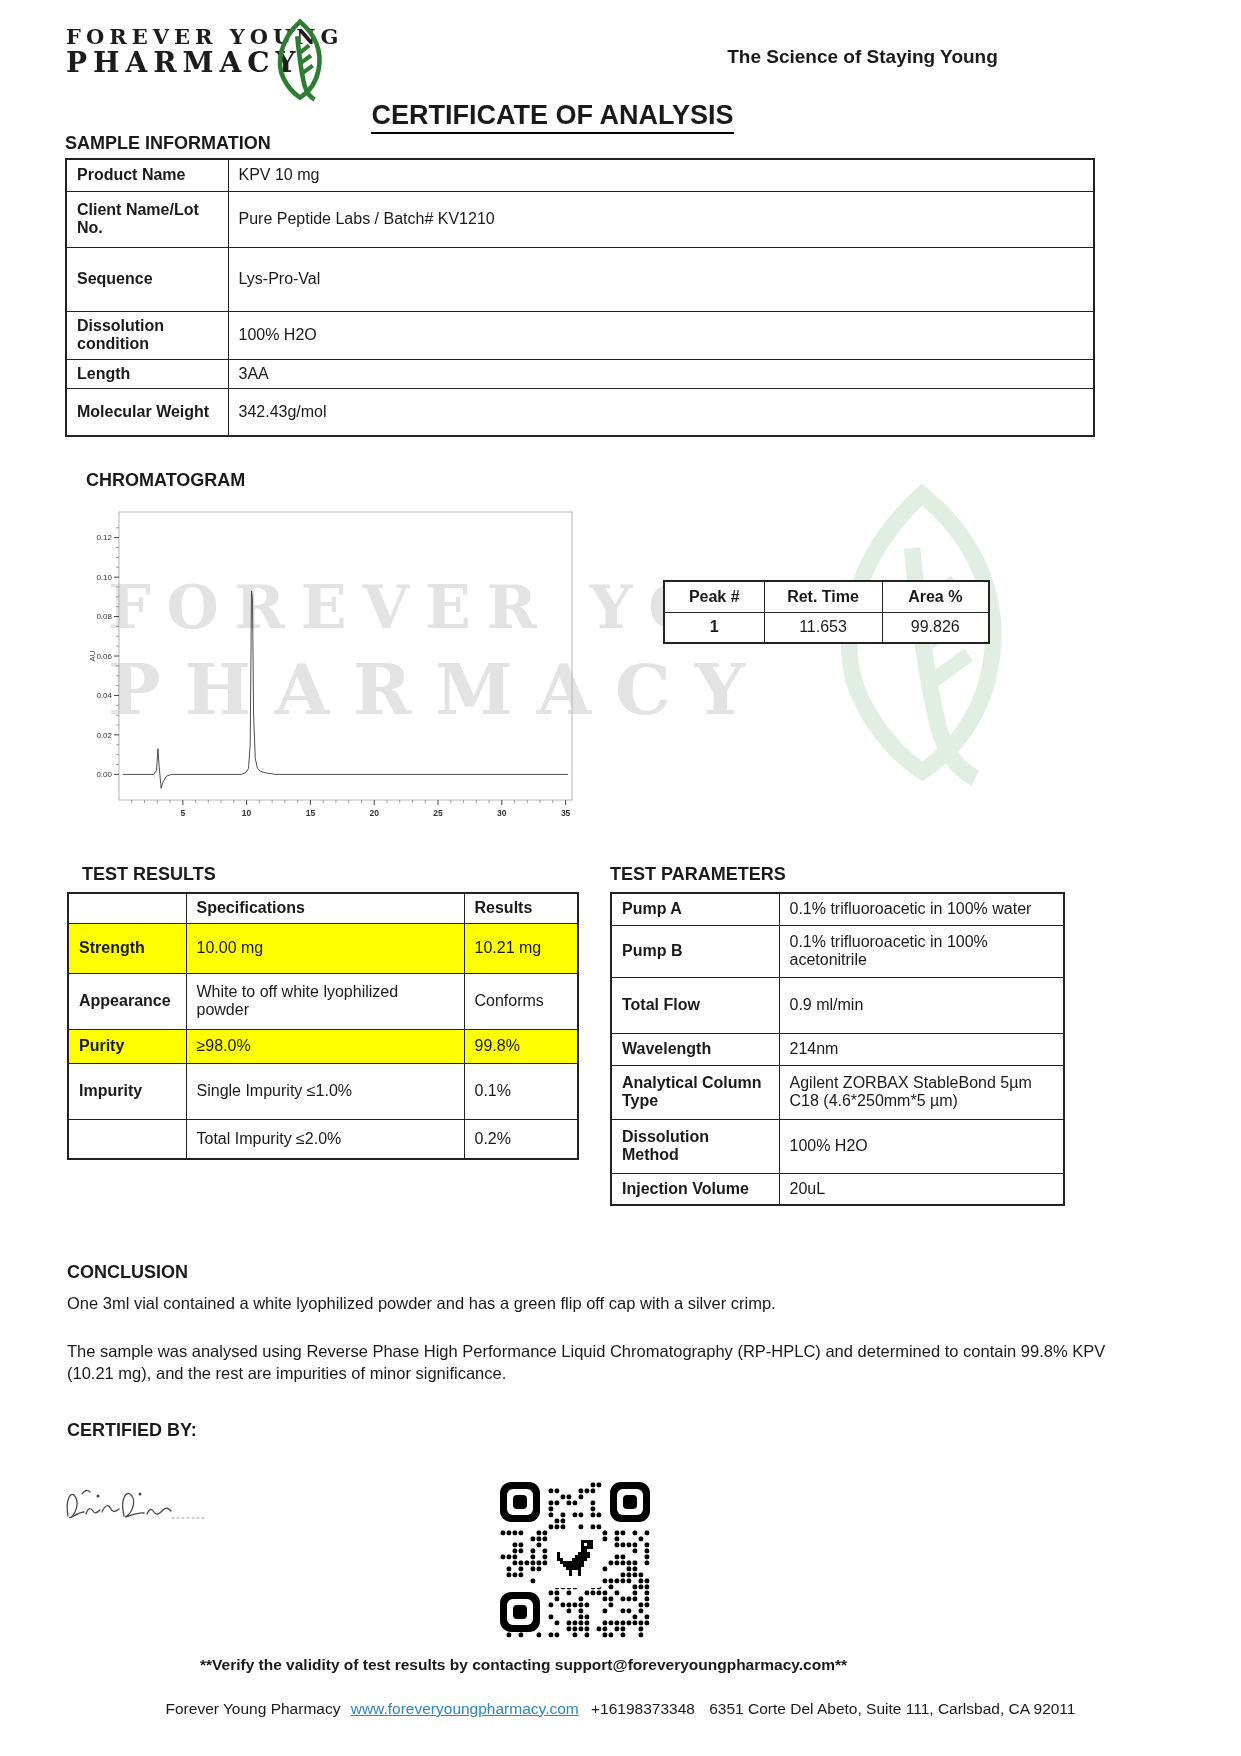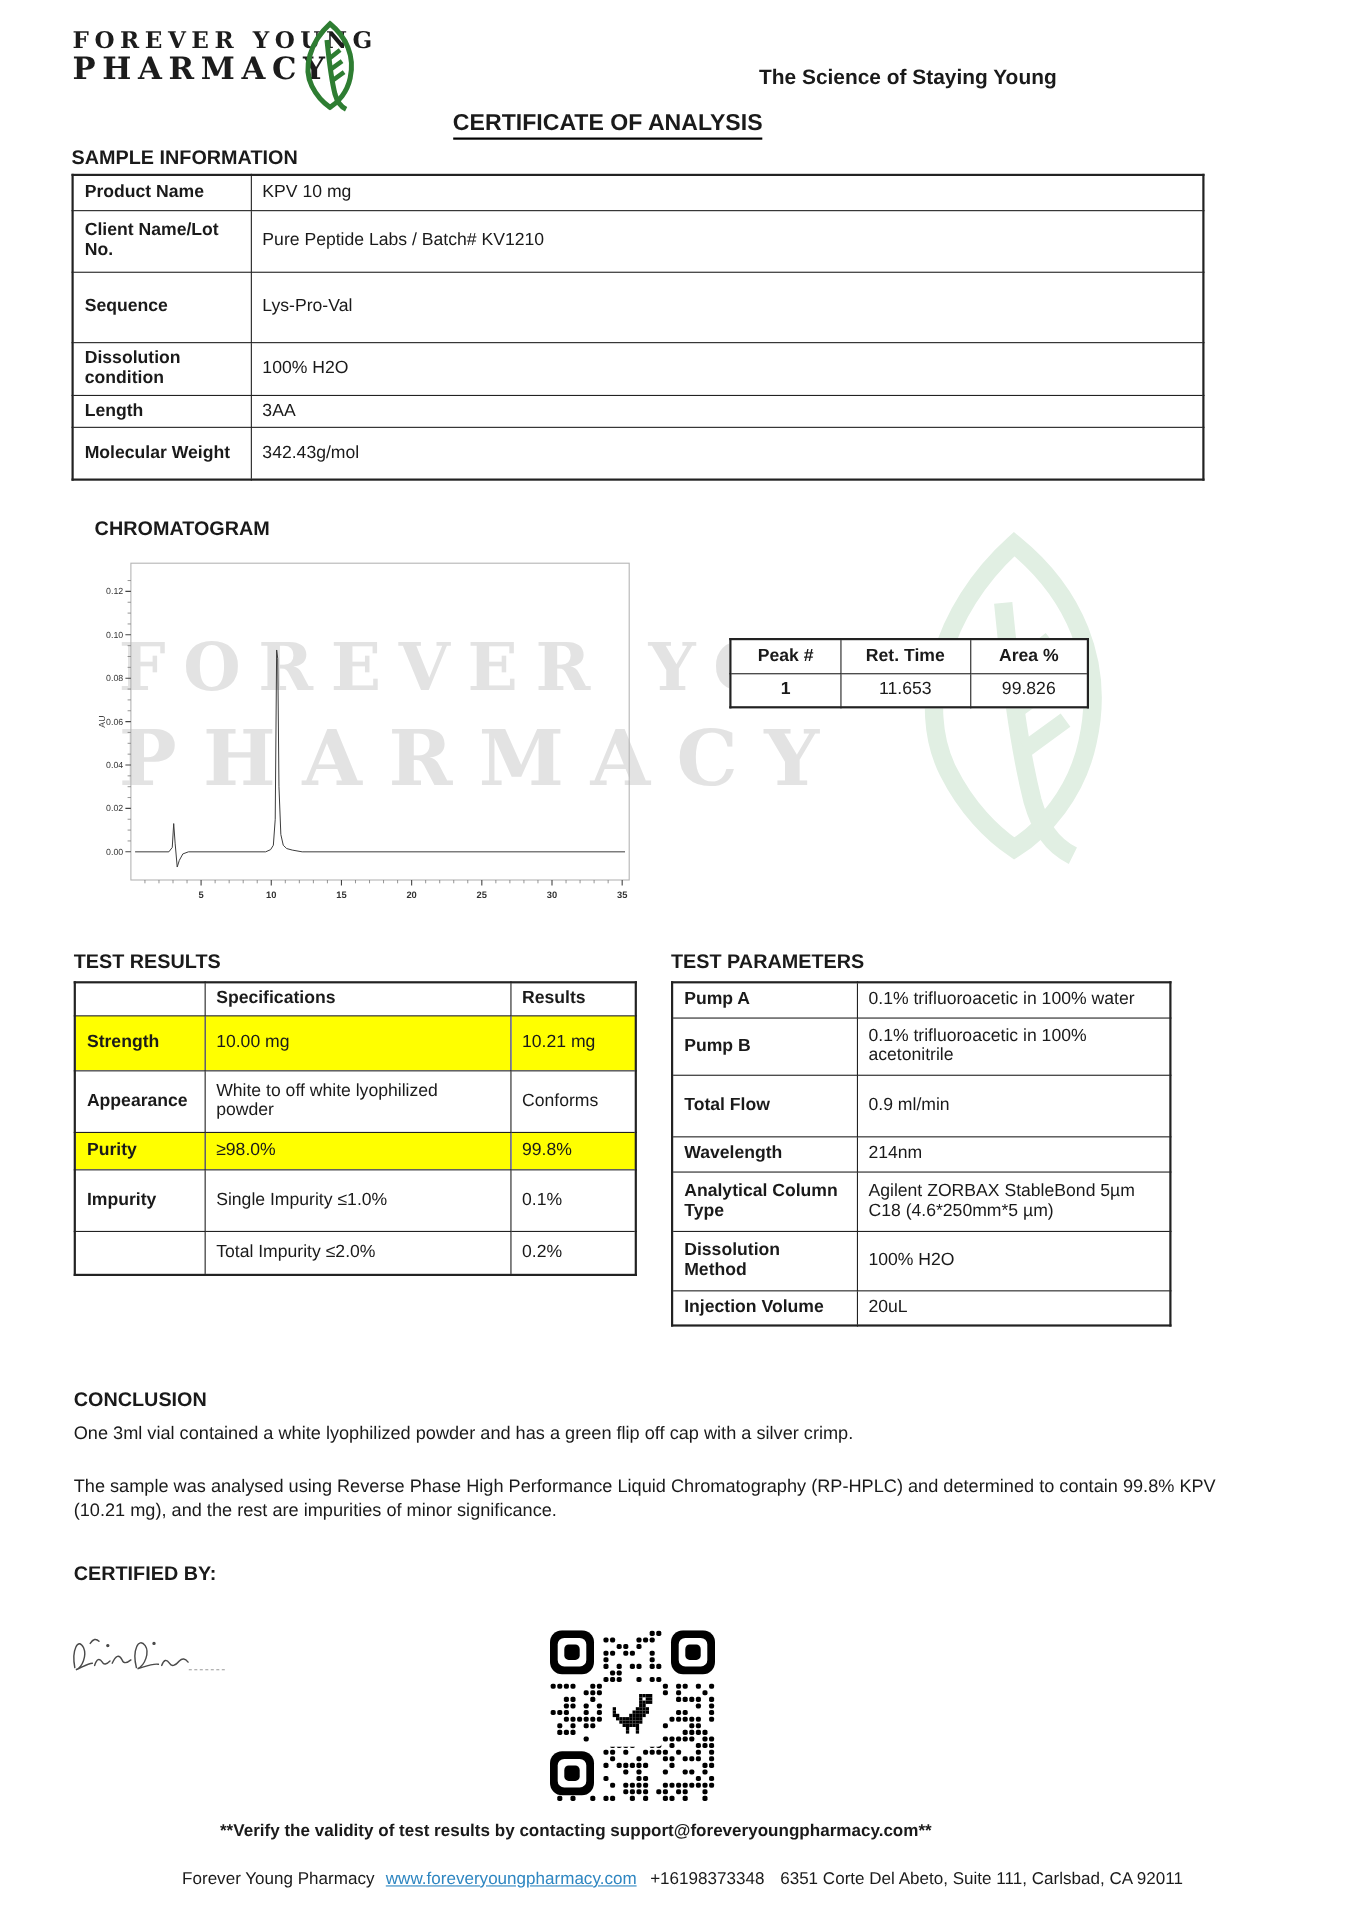--- a/index.html
+++ b/index.html
@@ -5,21 +5,21 @@
   html,body{margin:0;padding:0;background:#fff;}
   .page{position:relative;width:1241px;height:1756px;background:#fff;overflow:hidden;
         font-family:"Liberation Sans",sans-serif;color:#1a1a1a;}
   .abs{position:absolute;}
 
   
   .logo-text{font-family:"DejaVu Serif",serif;font-weight:bold;color:#1c1c1c;line-height:1.05;}
   .logo-l1{font-size:21px;letter-spacing:5px;}
   .logo-l2{font-size:28px;letter-spacing:6px;}
   .tagline{font-size:19px;font-weight:bold;}
-  .doc-title{font-size:21px;font-weight:bold;}
+  .doc-title{font-size:27px;font-weight:bold;}
   .doc-title span{display:inline-block;border-bottom:2.5px solid #000;padding-bottom:1px;}
 
   
   .sect{font-size:18px;font-weight:bold;}
 
   
   table{border-collapse:collapse;table-layout:fixed;background:transparent;}
   td,th{border:1.5px solid #222;font-size:16px;padding:3px 10px;vertical-align:middle;
         overflow:hidden;text-align:left;}
   .outer{border:2.5px solid #222;}
@@ -51,21 +51,21 @@
 
   <div class="abs logo-text" style="left:66px;top:26px;">
     <div class="logo-l1">FOREVER YOUNG</div>
     <div class="logo-l2">PHARMACY</div>
   </div>
   <svg class="abs" style="left:272px;top:18px;" width="56" height="86" viewBox="0 0 60 94">
     <path d="M30 4 C10 22 3 48 12 66 C17 76 24 83 30 87 C38 82 47 72 50 58 C55 36 46 17 30 4 Z" fill="none" stroke="#2e7d32" stroke-width="5"></path>
     <path d="M27 20 C29 40 31 58 35 74 C37 81 40 86 46 89" fill="none" stroke="#2e7d32" stroke-width="5"></path>
     <path d="M30 38 L40 30 M31 49 L42 41 M33 60 L44 52" fill="none" stroke="#2e7d32" stroke-width="4.5"></path>
   </svg>
-  <div class="abs tagline" style="left:690px;top:60px;width:345px;text-align:left;">The Science of Staying Young</div>
+  <div class="abs tagline" style="left:690px;top:46px;width:345px;text-align:center;">The Science of Staying Young</div>
 
   <div class="abs doc-title" style="left:0;top:100px;width:1105px;text-align:center;">
     <span>CERTIFICATE OF ANALYSIS</span>
   </div>
 
   <div class="abs sect" style="left:65px;top:133px;">SAMPLE INFORMATION</div>
   <table class="abs outer" style="left:65px;top:158px;width:1030px;">
     <colgroup>
         <col style="width:162px;">
         <col>
@@ -202,21 +202,21 @@
       <td class="lbl ctr">Area %</td>
     </tr>
     <tr style="height:31px;">
       <td class="lbl ctr">1</td>
       <td class="ctr">11.653</td>
       <td class="ctr">99.826</td>
     </tr>
   </tbody>
     </table>
 
-  <div class="abs sect" style="left:67px;top:864px;">TEST RESULTS</div>
+  <div class="abs sect" style="left:82px;top:864px;">TEST RESULTS</div>
   <table class="abs outer z3" style="left:67px;top:892px;width:512px;background:#fff;">
     <colgroup>
         <col style="width:118px;">
         <col style="width:278px;">
         <col>
       </colgroup>
     <tbody>
         <tr style="height:30px;">
       <td></td>
       <td class="lbl">Specifications</td>

